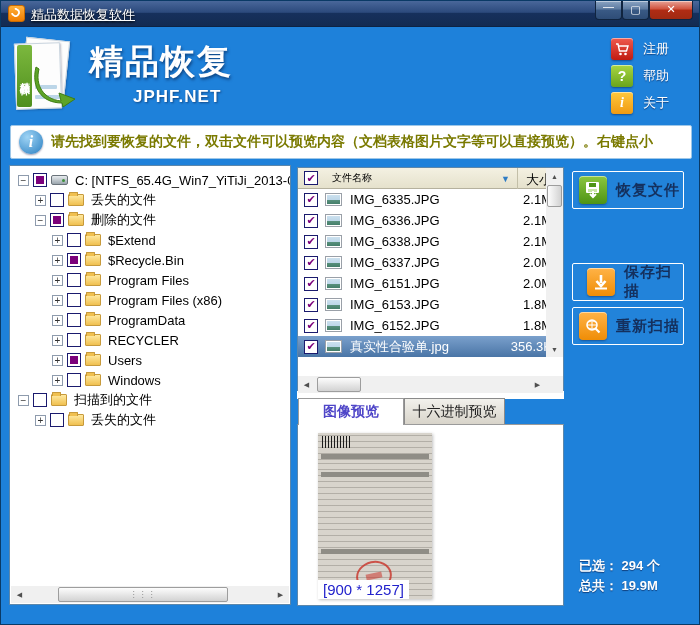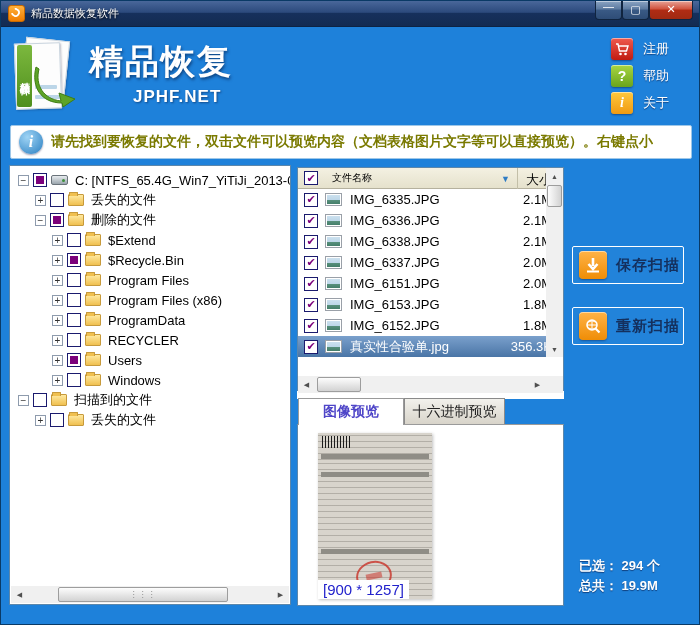--- a/index.html
+++ b/index.html
@@ -6,21 +6,21 @@
   *{box-sizing:border-box;font-family:"Liberation Sans","DejaVu Sans",sans-serif;}
   #win{position:relative;width:700px;height:625px;background:#1e81da;border:1px solid #0a3a66;overflow:hidden;}
   
   #titlebar{position:absolute;left:0;top:0;width:100%;height:26px;
     background:linear-gradient(180deg,#49679a 0%,#2c4a7d 45%,#16305c 50%,#132b52 100%);
     border-bottom:1px solid #0d2344;}
   #app-icon{position:absolute;left:7px;top:4px;width:17px;height:17px;border-radius:3px;
     background:linear-gradient(180deg,#ffb13d,#f07d00);border:1px solid #c96a00;}
   #app-icon .swirl{position:absolute;left:2px;top:2px;width:9px;height:9px;border:2px solid #fff;
     border-radius:50%;border-left-color:transparent;transform:rotate(35deg);}
-  #title-text{position:absolute;left:30px;top:5px;color:#fff;font-size:11px;text-shadow:0 1px 2px #000;}
+  #title-text{position:absolute;left:30px;top:5px;color:#fff;font-size:13px;text-shadow:0 1px 2px #000;text-decoration:underline;}
   .winbtn{position:absolute;top:0;height:19px;border:1px solid #10243f;border-top:none;
     border-radius:0 0 4px 4px;color:#fff;text-align:center;font-size:11px;line-height:17px;
     background:linear-gradient(180deg,#8ba4c3 0%,#5c7aa0 45%,#3a5a85 50%,#2e4d77 100%);
     box-shadow:inset 0 1px 0 rgba(255,255,255,.45);cursor:pointer;}
   #btn-min{left:594px;width:27px;} #btn-max{left:621px;width:27px;}
   #btn-close{left:648px;width:44px;background:linear-gradient(180deg,#e7a397 0%,#d0513c 45%,#b02c14 50%,#a02a12 100%);font-weight:bold;}
   .winbtn .glyph{display:inline-block;}
   #btn-min .glyph{transform:translateY(-3px);}
   
   #logo{position:absolute;left:12px;top:36px;width:64px;height:76px;}
@@ -344,21 +344,32 @@
       <div class="arrow down">▼</div>
     </div>
     <div class="hscroll" id="list-hscroll">
       <div class="arrow">◀</div>
       <div class="hthumb" style="width:44px;margin-left:2px;"></div>
       <div class="arrow" style="margin-left:auto;">▶</div>
     </div>
     <div id="list-corner"></div>
   </div>
 
-  <div class="action-btn" style="top:245px;">
+  <div class="action-btn" style="top:170px;">
+    <div class="aicon green">
+      <svg width="18" height="18" viewBox="0 0 18 18">
+          <rect x="2" y="1" width="13" height="11" rx="1" fill="#fff"></rect>
+          <rect x="5" y="2" width="7" height="4" fill="#4e9415"></rect>
+          <rect x="4" y="8" width="9" height="3" fill="#c9e6a5"></rect>
+          <path d="M9 10 v5 M6 13 l3 3 3-3" stroke="#fff" stroke-width="2" fill="none"></path>
+        </svg>
+    </div>
+    <span class="alabel">恢复文件</span>
+  </div>
+  <div class="action-btn" style="top:262px;padding-left:8px;">
     <div class="aicon orange">
       <svg width="18" height="18" viewBox="0 0 18 18">
           <path d="M9 2 v8 M4.5 8 l4.5 5 4.5-5" stroke="#fff" stroke-width="2.6" fill="none"></path>
           <rect x="3" y="14.5" width="12" height="2" fill="#fff"></rect>
         </svg>
     </div>
     <span class="alabel">保存扫描</span>
   </div>
   <div class="action-btn" style="top:306px;">
     <div class="aicon orange">

